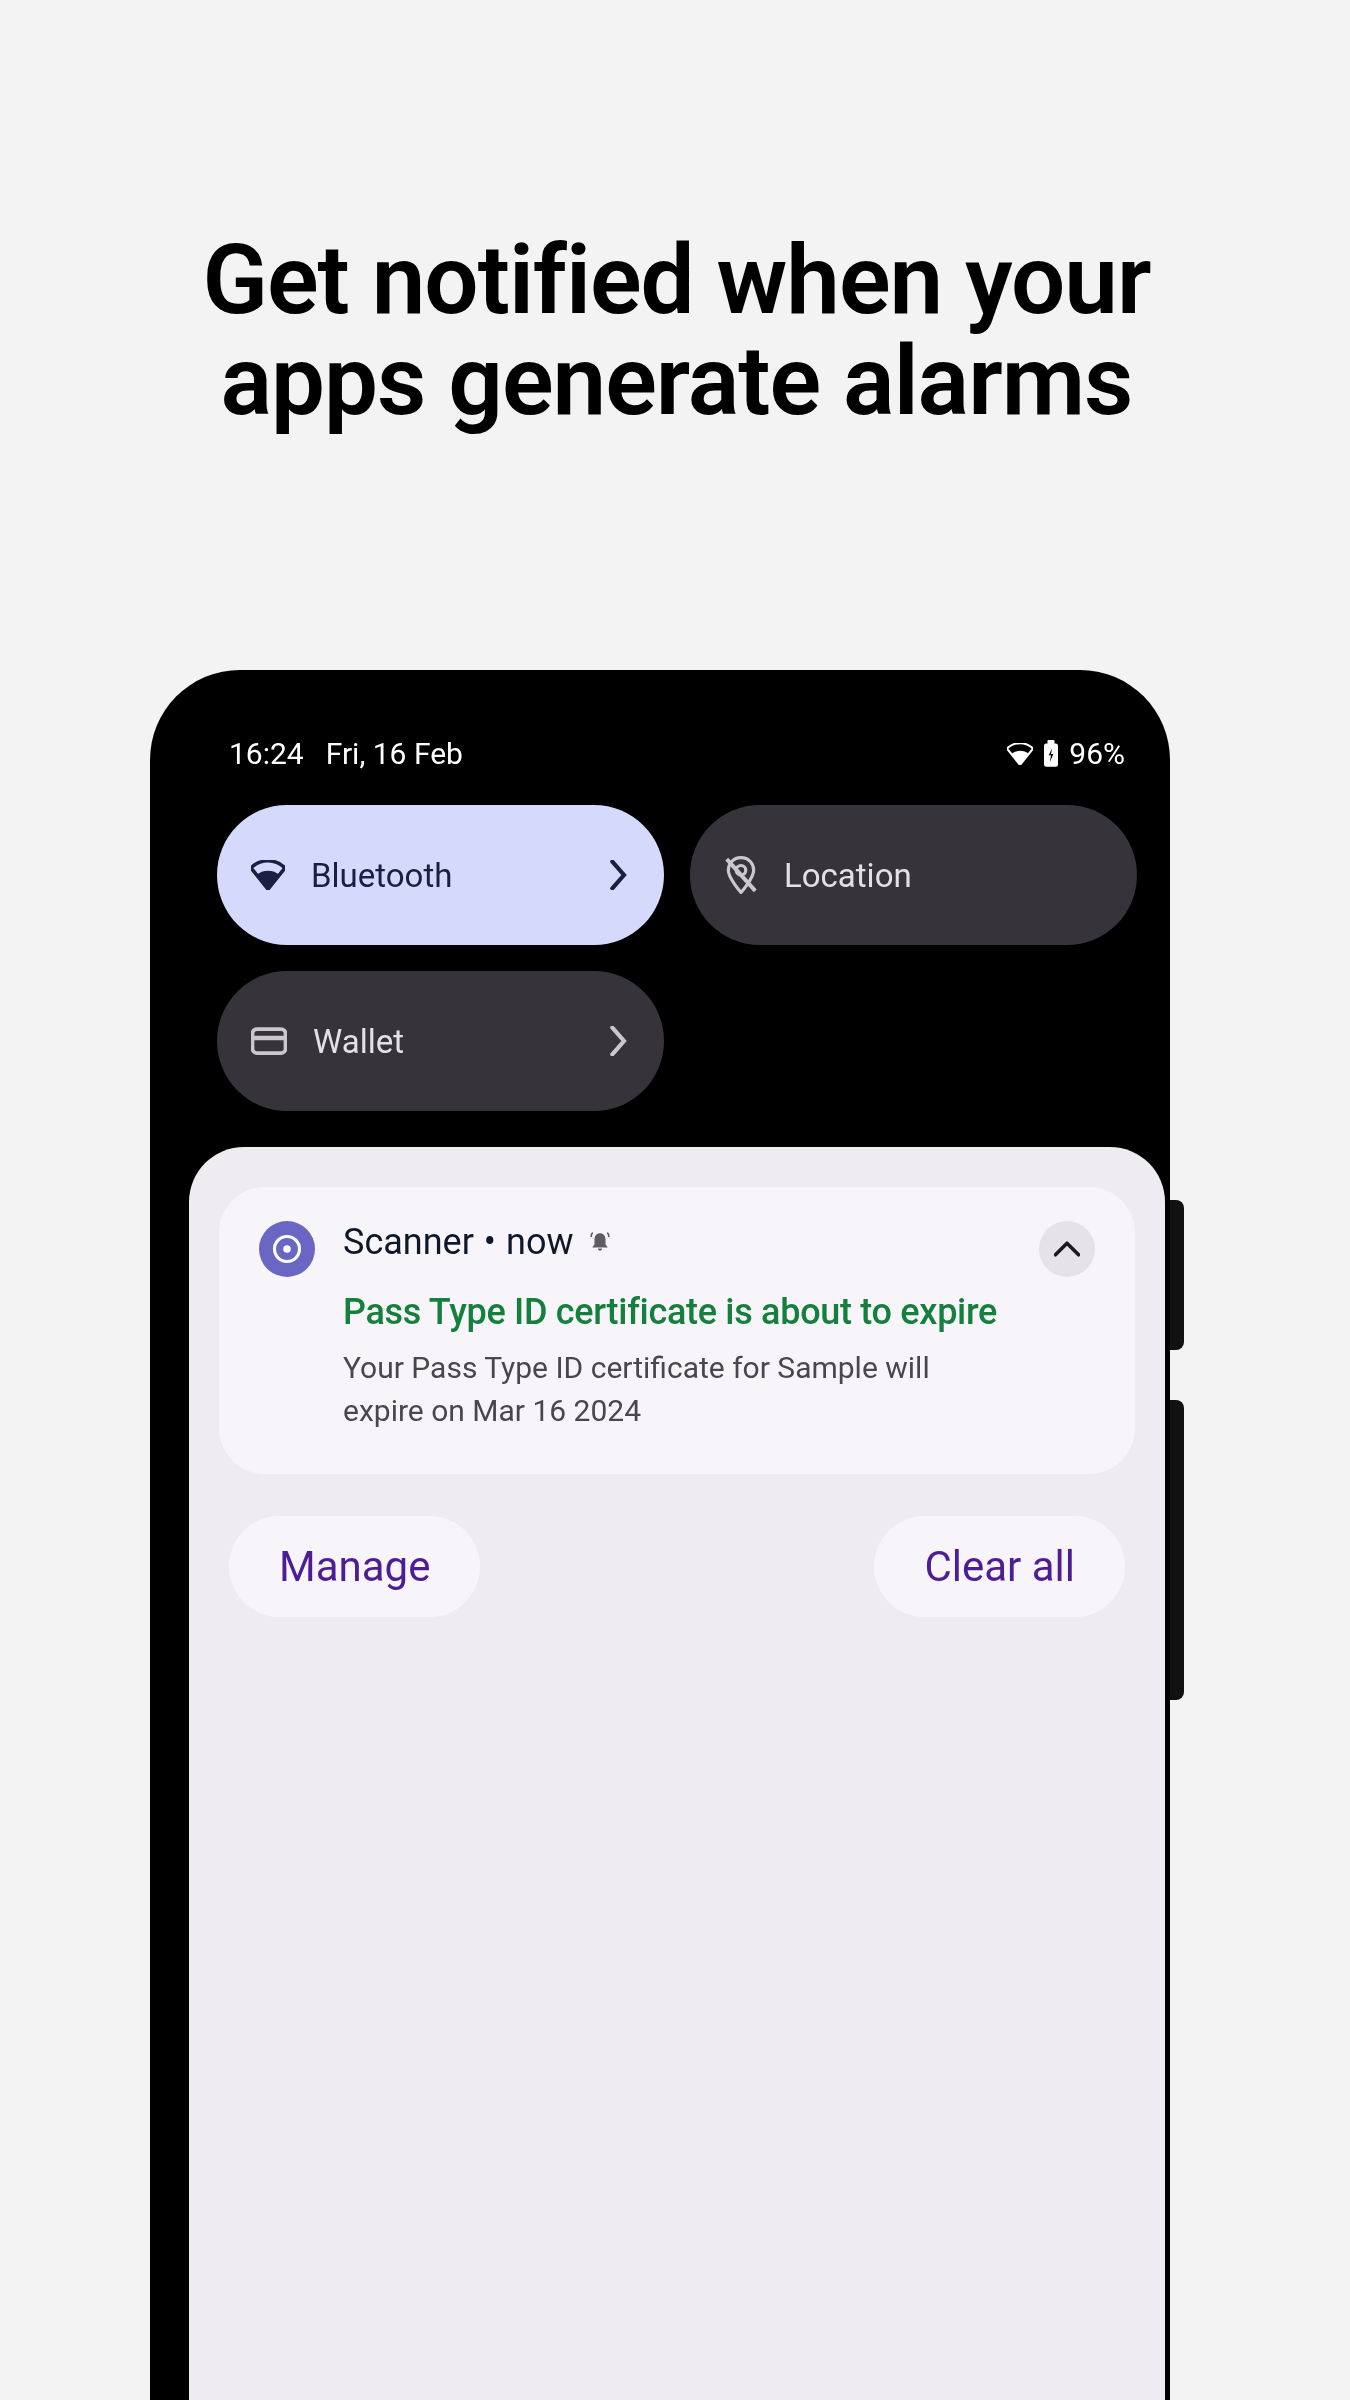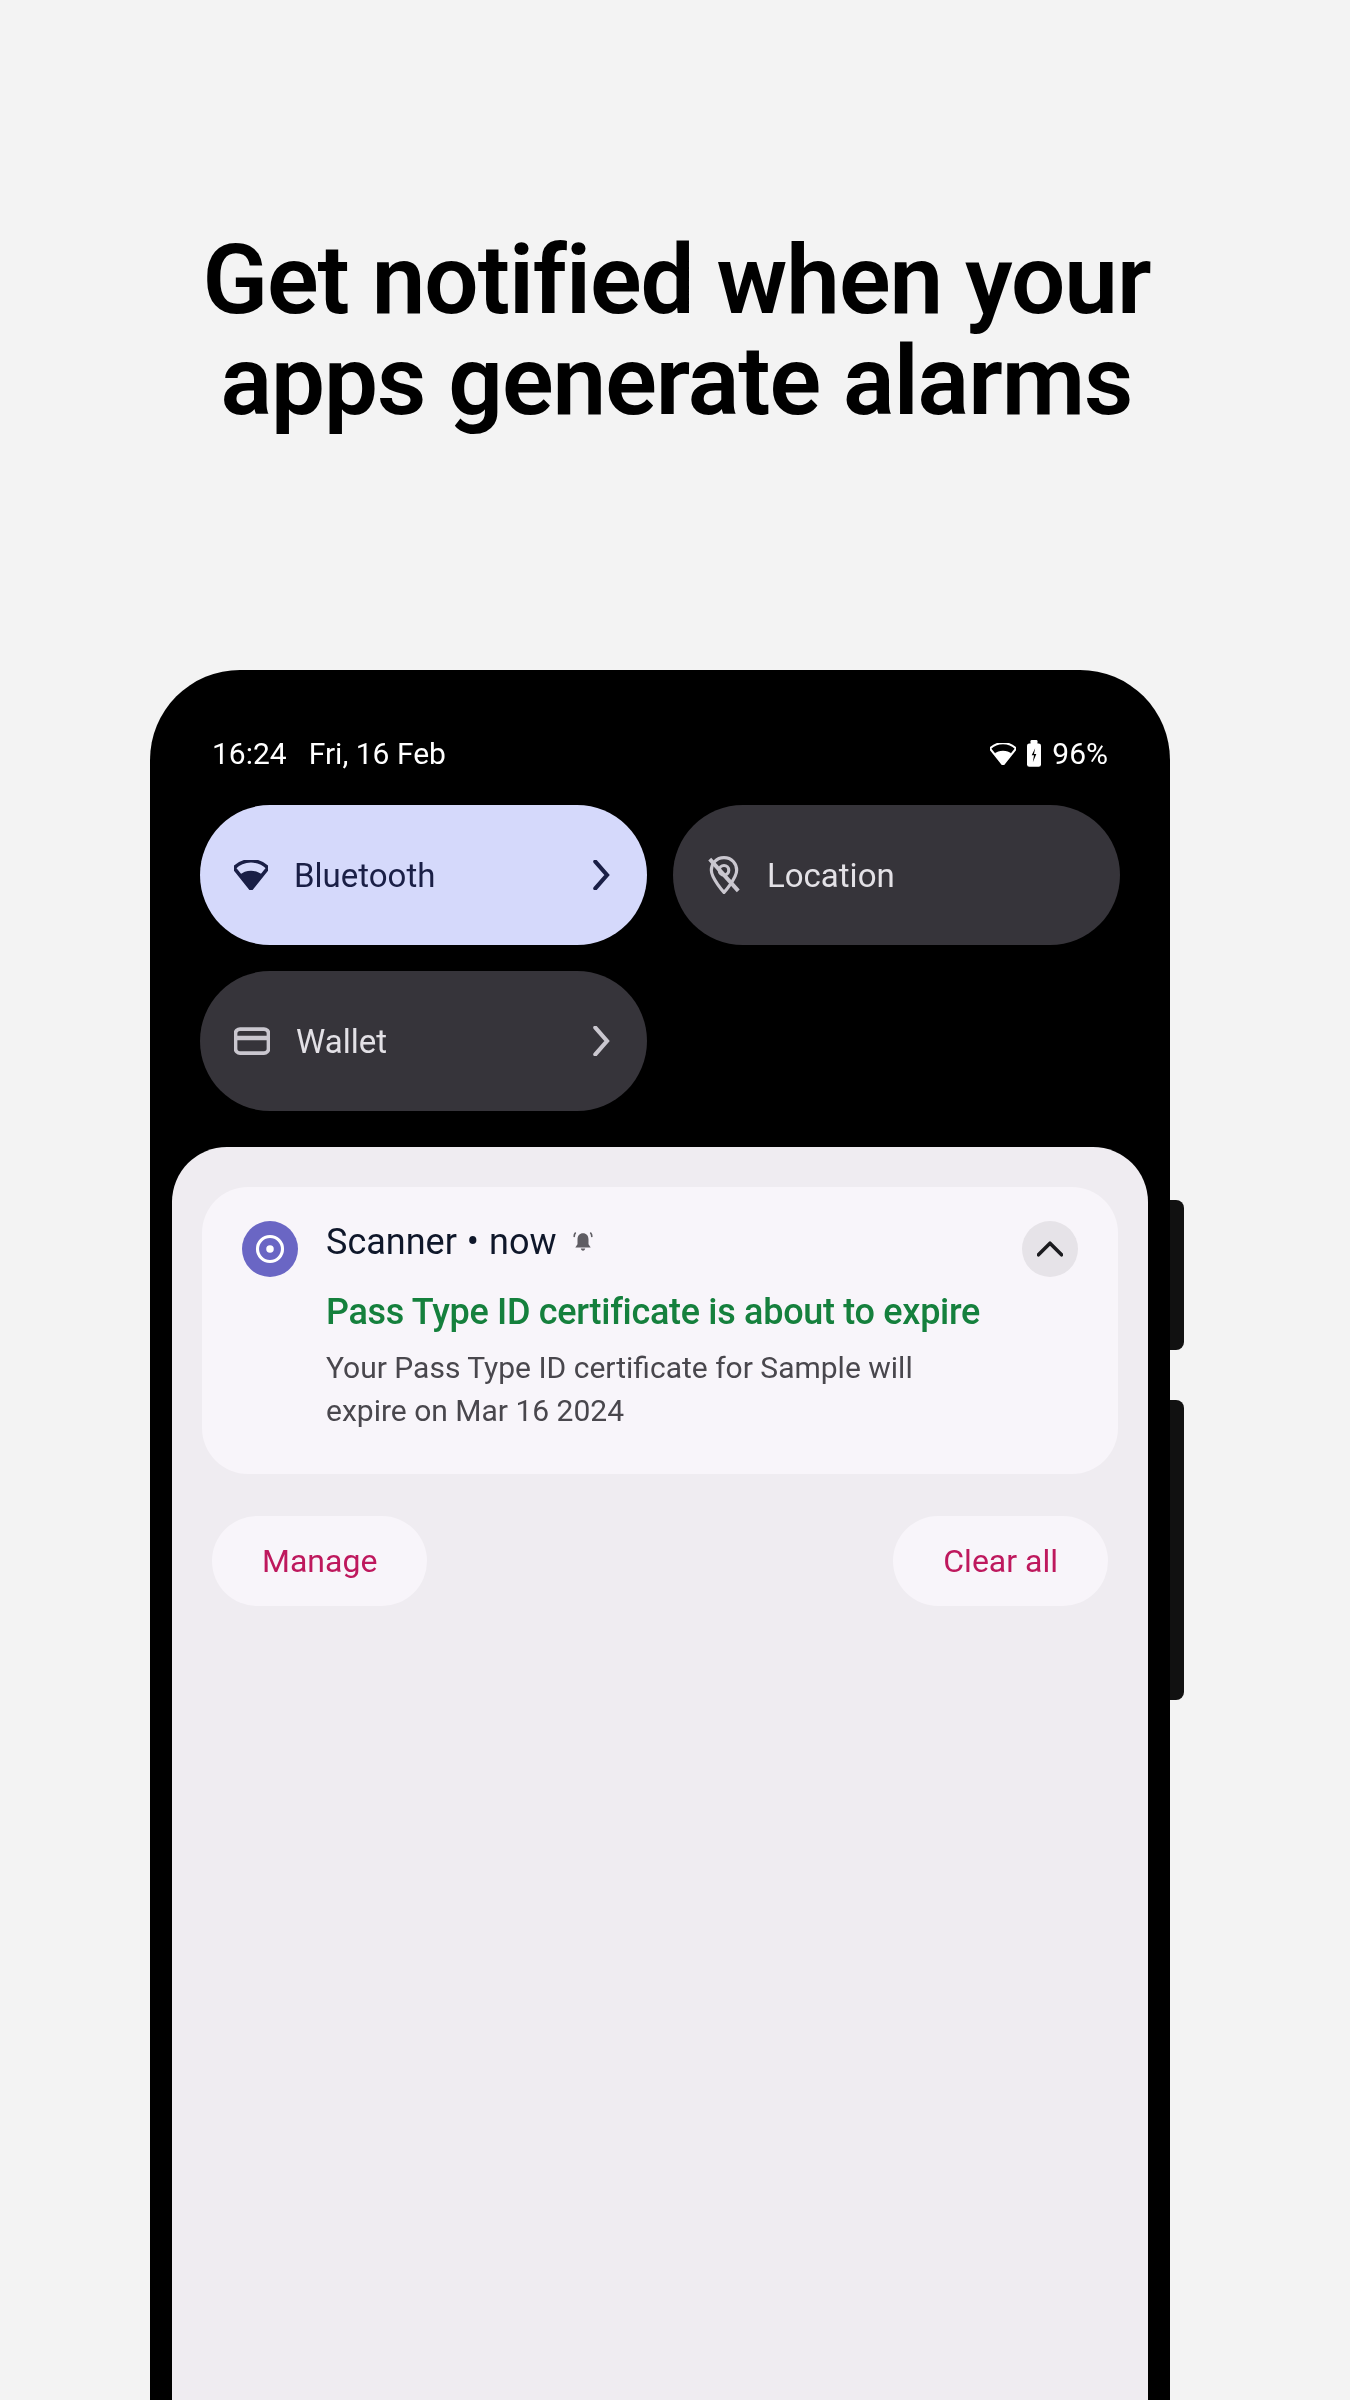--- a/index.html
+++ b/index.html
@@ -54,20 +54,21 @@
       background: #111;
       border-radius: 0 8px 8px 0;
     }
     .screen {
       width: 100%;
       height: 100%;
       background: #000;
       border-radius: 55px 55px 0 0;
       overflow: hidden;
       position: relative;
+      margin-left: 17px;
     }
     .status-row {
       display: flex;
       align-items: center;
       justify-content: space-between;
       padding: 26px 40px 14px 40px;
       color: #fff;
     }
     .status-left {
       display: flex;
@@ -174,22 +175,22 @@
       justify-content: center;
       flex-shrink: 0;
     }
     .actions-row {
       display: flex;
       justify-content: space-between;
       padding: 42px 10px 0 10px;
     }
     .pill-btn {
       background: #f8f5fa;
-      color: #be185d;
-      font-size: 32px;
+      color: #4c1d95;
+      font-size: 42px;
       font-weight: 400;
       padding: 26px 50px;
       border-radius: 60px;
     }
   </style>
 </head>
 <body>
 
 <div class="headline">
   <span>Get notified when your</span><br>

